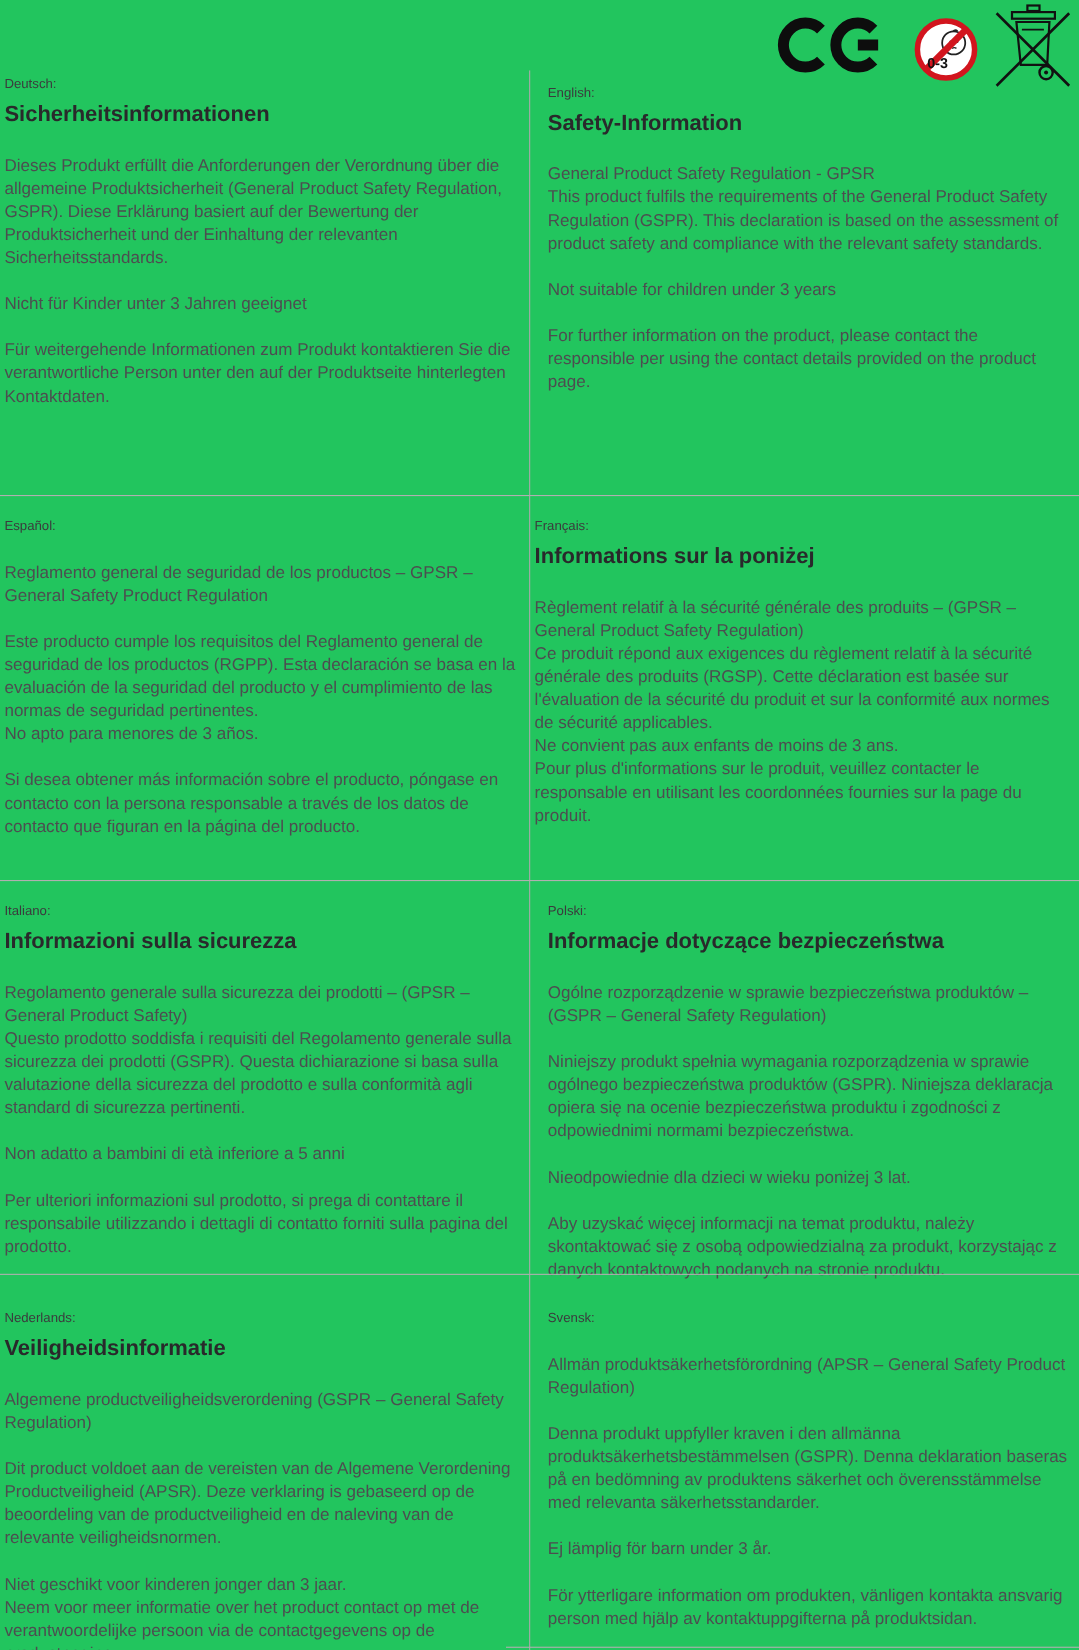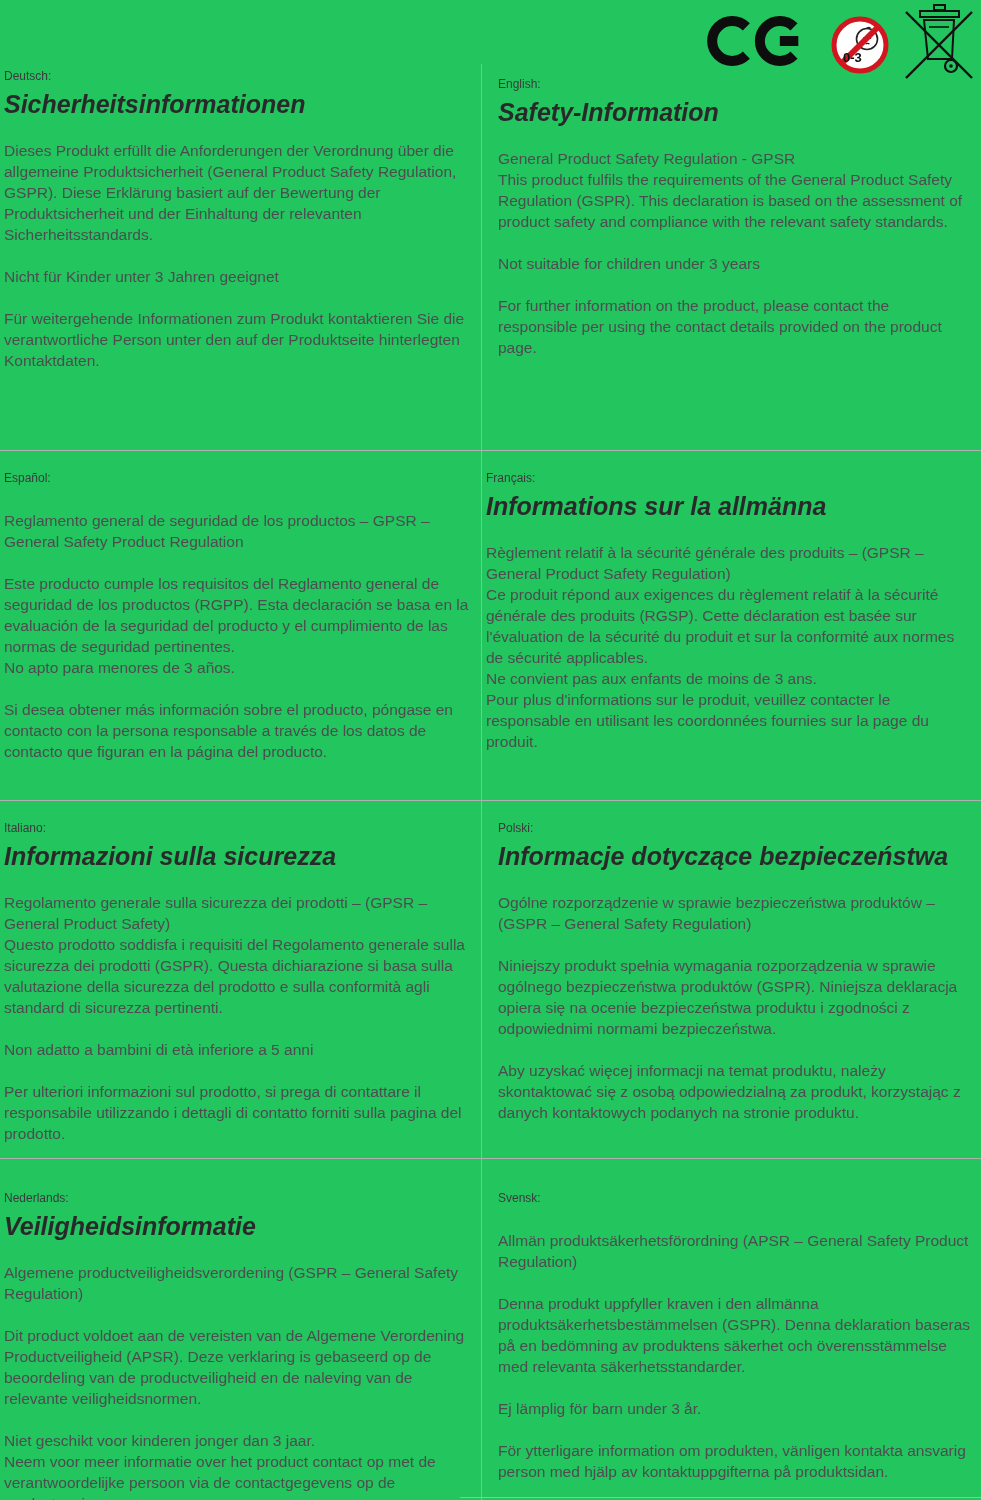--- a/index.html
+++ b/index.html
@@ -13,25 +13,24 @@
   }
   .sec { position: absolute; }
   .lang-label {
     margin: 0;
     font-size: 12px;
     line-height: 21px;
     color: #3b3b3d;
   }
   .sec-title {
     margin: 2px 0 0 0;
-    font-size: 25px;
+    font-size: 20px;
     line-height: 30px;
     font-weight: 700;
     color: #29292b;
-    font-style: italic;
   }
   .body-text {
     margin: 21px 0 0 0;
     font-size: 15.5px;
     line-height: 21px;
     color: #4d4d50;
     white-space: pre-line;
   }
   .vline {
     position: absolute;
@@ -114,41 +113,42 @@
   <section class="sec" style="left:4px; top:468px; width:468px;">
     <p class="lang-label">Español:</p>
     <p class="body-text">Reglamento general de seguridad de los productos – GPSR – General Safety Product Regulation</p>
     <p class="body-text">Este producto cumple los requisitos del Reglamento general de seguridad de los productos (RGPP). Esta declaración se basa en la evaluación de la seguridad del producto y el cumplimiento de las normas de seguridad pertinentes.
 No apto para menores de 3 años.</p>
     <p class="body-text">Si desea obtener más información sobre el producto, póngase en contacto con la persona responsable a través de los datos de contacto que figuran en la página del producto.</p>
   </section>
 
   <section class="sec" style="left:486px; top:468px; width:474px;">
     <p class="lang-label">Français:</p>
-    <h2 class="sec-title">Informations sur la allmänna</h2>
+    <h2 class="sec-title">Informations sur la poniżej</h2>
     <p class="body-text">Règlement relatif à la sécurité générale des produits – (GPSR – General Product Safety Regulation)
 Ce produit répond aux exigences du règlement relatif à la sécurité générale des produits (RGSP). Cette déclaration est basée sur l'évaluation de la sécurité du produit et sur la conformité aux normes de sécurité applicables.
 Ne convient pas aux enfants de moins de 3 ans.
 Pour plus d'informations sur le produit, veuillez contacter le responsable en utilisant les coordonnées fournies sur la page du produit.</p>
   </section>
 
   <section class="sec" style="left:4px; top:818px; width:468px;">
     <p class="lang-label">Italiano:</p>
     <h2 class="sec-title">Informazioni sulla sicurezza</h2>
     <p class="body-text">Regolamento generale sulla sicurezza dei prodotti – (GPSR – General Product Safety)
 Questo prodotto soddisfa i requisiti del Regolamento generale sulla sicurezza dei prodotti (GSPR). Questa dichiarazione si basa sulla valutazione della sicurezza del prodotto e sulla conformità agli standard di sicurezza pertinenti.</p>
     <p class="body-text">Non adatto a bambini di età inferiore a 5 anni</p>
     <p class="body-text">Per ulteriori informazioni sul prodotto, si prega di contattare il responsabile utilizzando i dettagli di contatto forniti sulla pagina del prodotto.</p>
   </section>
 
   <section class="sec" style="left:498px; top:818px; width:474px;">
     <p class="lang-label">Polski:</p>
     <h2 class="sec-title">Informacje dotyczące bezpieczeństwa</h2>
     <p class="body-text">Ogólne rozporządzenie w sprawie bezpieczeństwa produktów – (GSPR – General Safety Regulation)</p>
     <p class="body-text">Niniejszy produkt spełnia wymagania rozporządzenia w sprawie ogólnego bezpieczeństwa produktów (GSPR). Niniejsza deklaracja opiera się na ocenie bezpieczeństwa produktu i zgodności z odpowiednimi normami bezpieczeństwa.</p>
+    <p class="body-text">Nieodpowiednie dla dzieci w wieku poniżej 3 lat.</p>
     <p class="body-text">Aby uzyskać więcej informacji na temat produktu, należy skontaktować się z osobą odpowiedzialną za produkt, korzystając z danych kontaktowych podanych na stronie produktu.</p>
   </section>
 
   <section class="sec" style="left:4px; top:1188px; width:468px;">
     <p class="lang-label">Nederlands:</p>
     <h2 class="sec-title">Veiligheidsinformatie</h2>
     <p class="body-text">Algemene productveiligheidsverordening (GSPR – General Safety Regulation)</p>
     <p class="body-text">Dit product voldoet aan de vereisten van de Algemene Verordening Productveiligheid (APSR). Deze verklaring is gebaseerd op de beoordeling van de productveiligheid en de naleving van de relevante veiligheidsnormen.</p>
     <p class="body-text">Niet geschikt voor kinderen jonger dan 3 jaar.
 Neem voor meer informatie over het product contact op met de verantwoordelijke persoon via de contactgegevens op de productpagina.</p>

